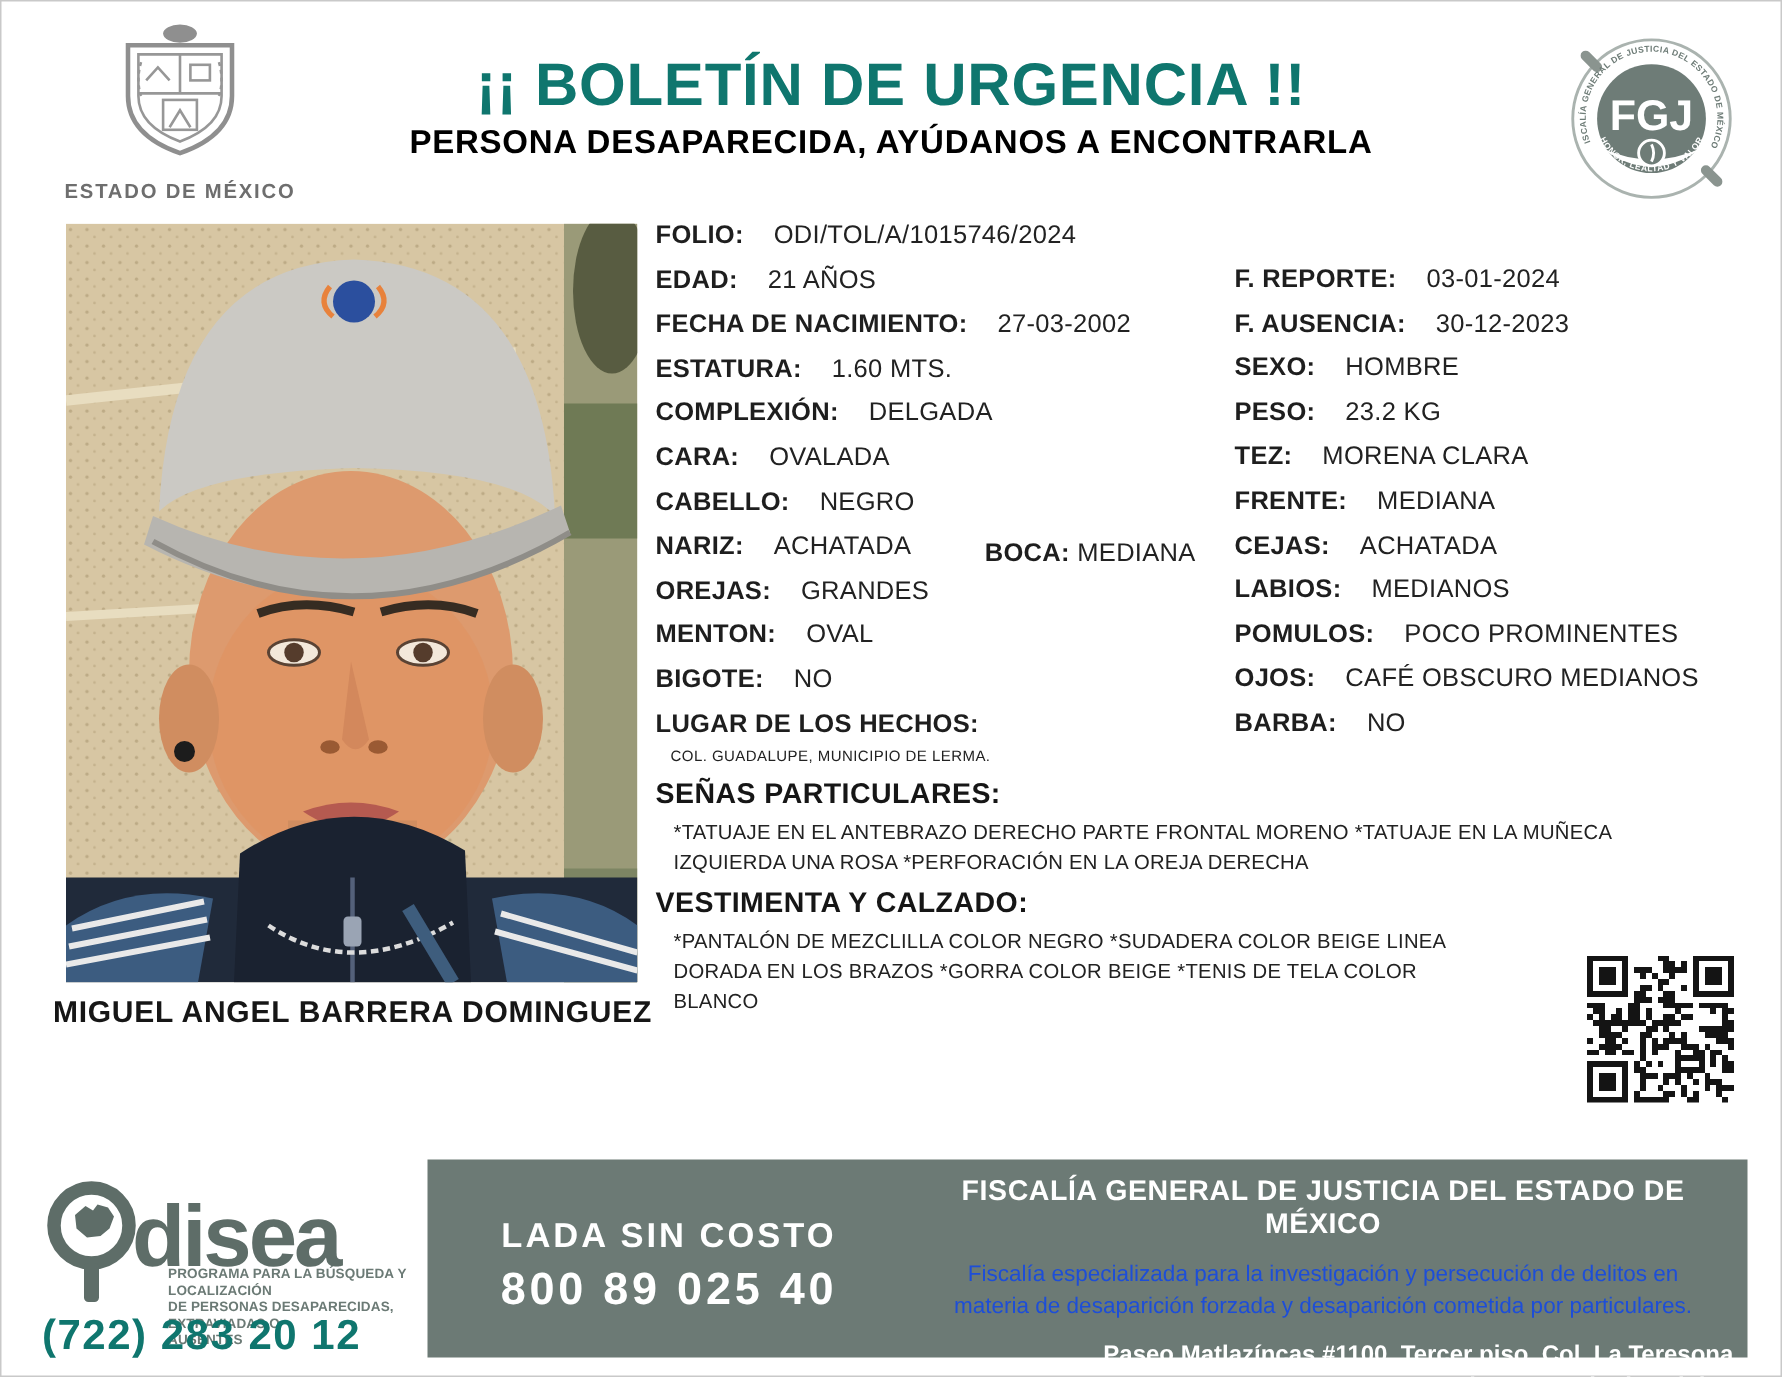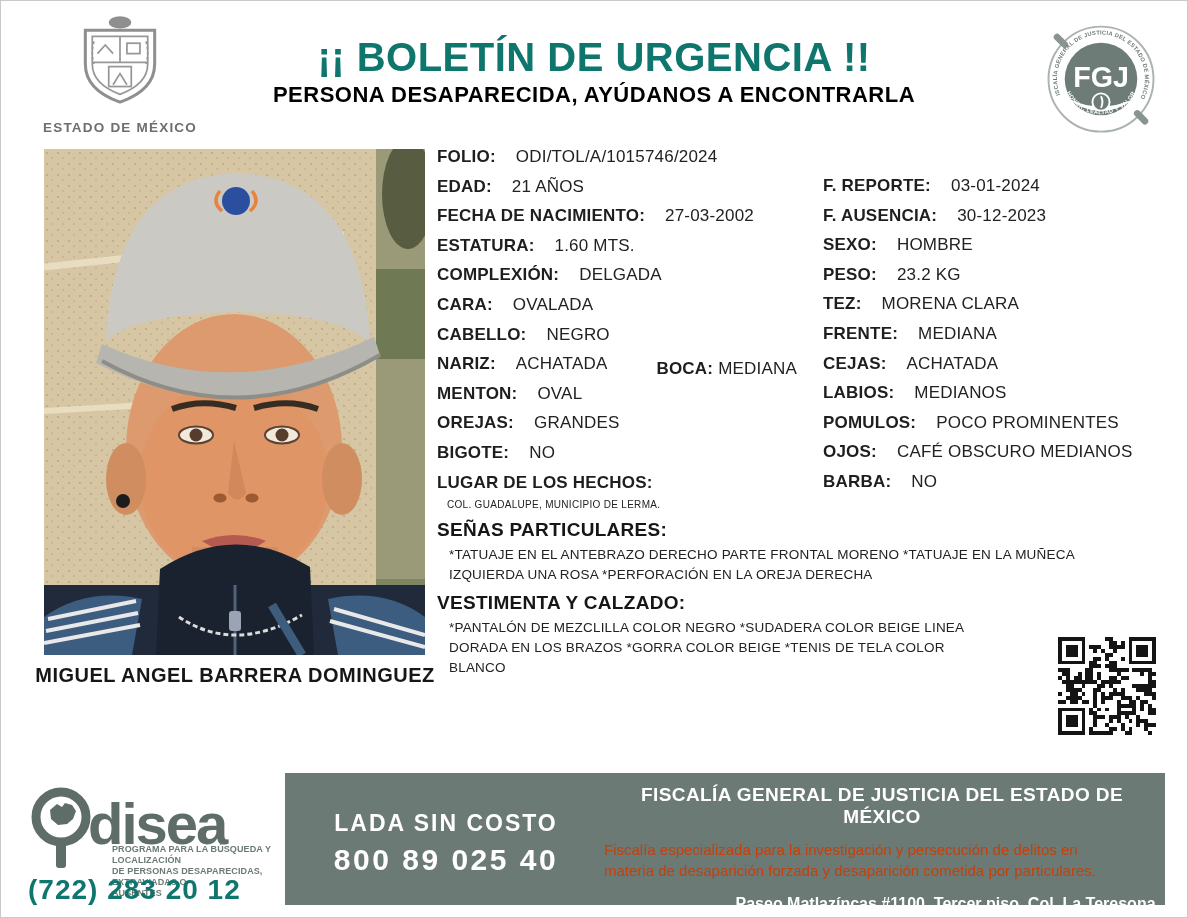--- a/index.html
+++ b/index.html
@@ -37,21 +37,21 @@
   
   .qr-box{position:absolute;left:1051px;top:630px;width:112px;height:112px;background:#fff;
     display:flex;align-items:center;justify-content:center;}
   
   .footer-band{position:absolute;left:285px;top:773px;width:880px;height:132px;background:#6C7A75;}
   .lada{position:absolute;left:296px;top:810px;width:300px;text-align:center;color:#ffffff;}
   .lada-label{font-size:23px;font-weight:bold;letter-spacing:2px;}
   .lada-number{font-size:30px;font-weight:bold;letter-spacing:2.5px;margin-top:6px;}
   .fiscalia{position:absolute;left:604px;top:784px;width:556px;color:#ffffff;}
   .fis-title{font-size:19px;font-weight:bold;text-align:center;letter-spacing:.4px;}
-  .fis-desc{font-size:15px;color:#c2410c;text-align:left;margin-top:11px;line-height:1.42;white-space:pre-line;}
+  .fis-desc{font-size:15px;color:#1d4ed8;text-align:center;margin-top:11px;line-height:1.42;white-space:pre-line;}
   .fis-addr{font-size:16px;font-weight:bold;text-align:right;margin-top:11px;line-height:1.35;white-space:pre-line;}
   .odisea{position:absolute;left:28px;top:778px;width:260px;}
   .odisea-logo{position:absolute;left:0;top:6px;}
   .odisea-program{position:absolute;left:84px;top:66px;width:180px;font-size:9px;font-weight:bold;
     line-height:11px;color:#6b7a75;white-space:pre-line;letter-spacing:.1px;}
   .odisea-phone{position:absolute;left:0;top:96px;width:252px;
     font-size:28px;font-weight:bold;letter-spacing:1px;color:#0f766e;}
 </style>
 </head>
 <body>
@@ -196,26 +196,26 @@
     </div>
     <div class="row">
       <span class="lbl">NARIZ:</span>
       <span class="val">ACHATADA</span>
       <span class="second-pair">
         <span class="lbl">BOCA:</span>
         <span class="val">MEDIANA</span>
       </span>
     </div>
     <div class="row">
+      <span class="lbl">OREJAS:</span>
+      <span class="val">GRANDES</span>
+    </div>
+    <div class="row">
       <span class="lbl">MENTON:</span>
       <span class="val">OVAL</span>
-    </div>
-    <div class="row">
-      <span class="lbl">OREJAS:</span>
-      <span class="val">GRANDES</span>
     </div>
     <div class="row">
       <span class="lbl">BIGOTE:</span>
       <span class="val">NO</span>
     </div>
     <div class="row">
       <span class="lbl">LUGAR DE LOS HECHOS:</span>
     </div>
     <div class="lugar-value">COL. GUADALUPE, MUNICIPIO DE LERMA.</div>
   </div>

